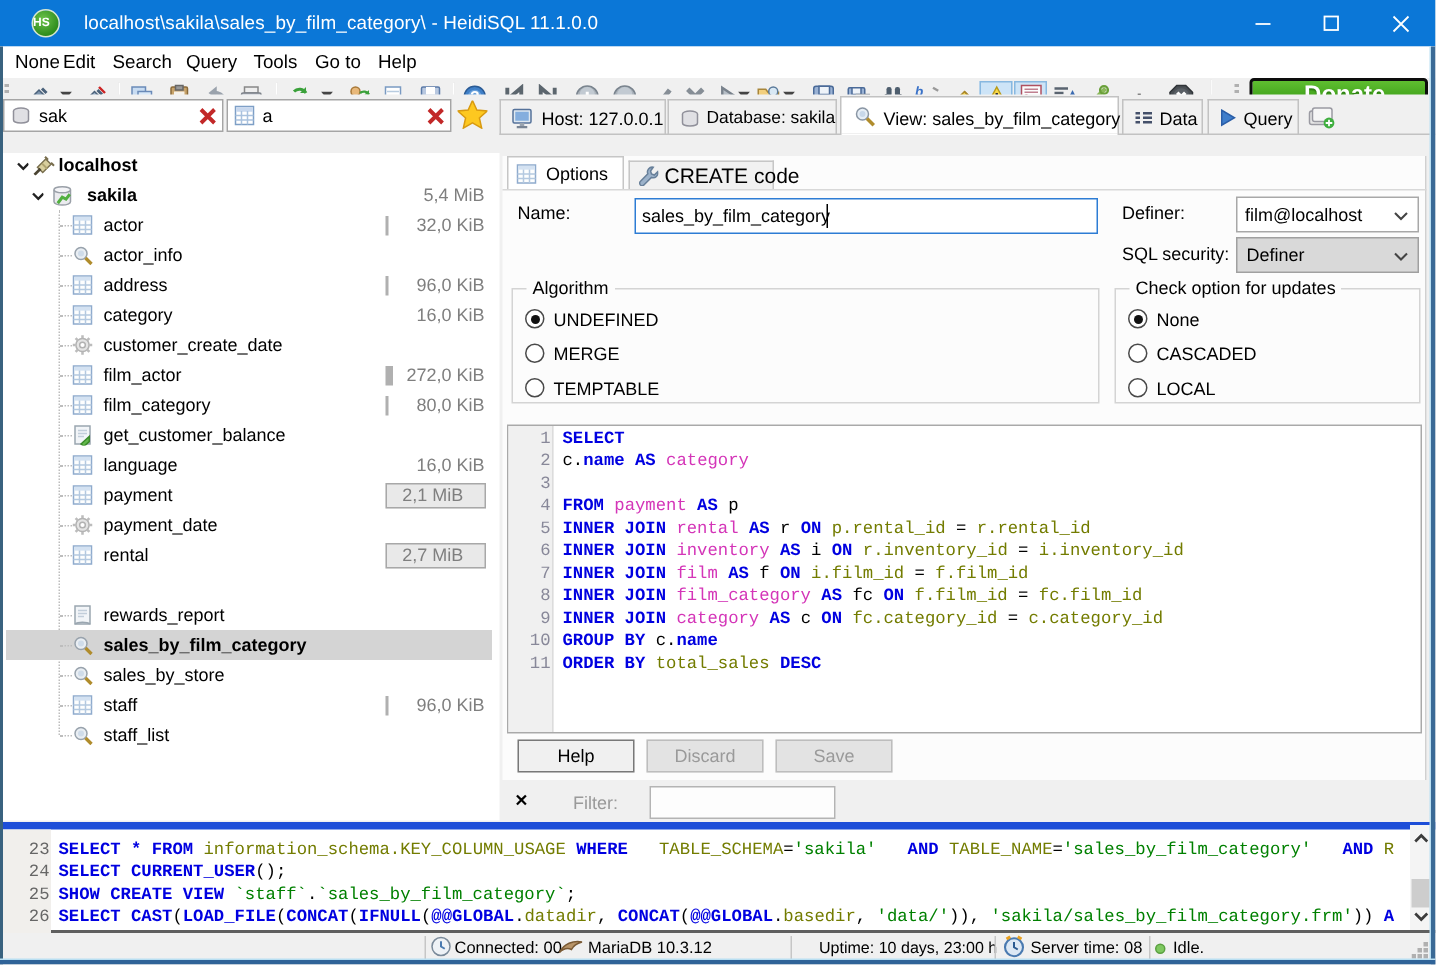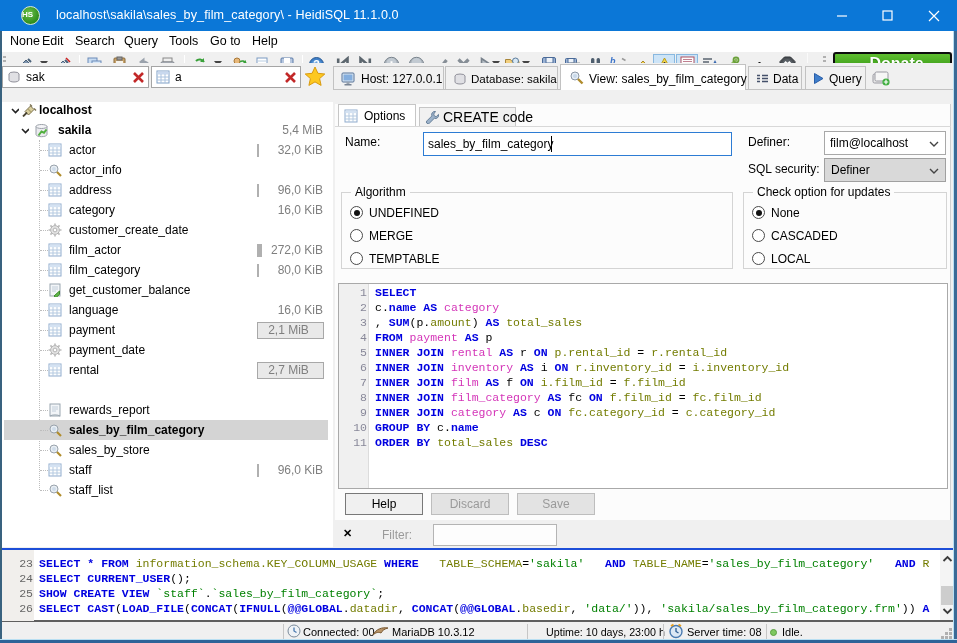--- a/index.html
+++ b/index.html
@@ -58,21 +58,21 @@
 .t{color:#d435b8}
 .o{color:#737c00}
 .s{color:#008000}
 
 .btn{position:absolute;top:389px;width:78px;height:22px;font-size:12px;text-align:center;line-height:20px}
 .btn.en{background:#f0f0f0;border:1px solid #787878}
 .btn.dis{background:#e3e3e3;border:1px solid #bdbdbd;color:#9a9a9a}
 
 #frow{position:absolute;left:335px;top:520px;width:622px;height:28px;background:#f0f0f0}
 
-#log{position:absolute;left:0;top:548px;width:957px;height:74px;background:#fff;border-top:2px solid #1d4ed8;border-bottom:2px solid #5f5f5f;font-family:"Liberation Mono",monospace;font-size:11.5px;line-height:15px}
+#log{position:absolute;left:0;top:548px;width:957px;height:74px;background:#fff;border-top:5px solid #1d4ed8;border-bottom:2px solid #5f5f5f;font-family:"Liberation Mono",monospace;font-size:11.5px;line-height:15px}
 #log .row{position:absolute;left:0;white-space:pre}
 #log .num{position:absolute;left:0;width:33px;text-align:right;color:#666}
 #log .code{position:absolute;left:39px}
 #vsb{position:absolute;left:940px;top:550px;width:14px;height:70px;background:#f4f4f4}
 
 #status{position:absolute;left:0;top:622px;width:957px;height:21px;background:#f0f0f0}
 .ssep{position:absolute;top:2px;width:1px;height:16px;background:#c6c6c6}
 #status span{position:absolute;top:4px;font-size:11px;white-space:nowrap}
 
 #bl{position:absolute;left:0;top:31px;width:2px;height:612px;background:#39627f}
@@ -611,21 +611,21 @@
     <div class="radio" style="left:8px;top:36px"></div>
       <span class="rlbl" style="left:27px;top:36px">CASCADED</span>
     <div class="radio" style="left:8px;top:59px"></div>
       <span class="rlbl" style="left:27px;top:59px">LOCAL</span>
   </div>
 
   <div id="editor">
     <div id="gutter"></div>
     <div class="ln" style="top:1px">1</div><div class="cl" style="top:1px"><span class="k">SELECT</span></div>
     <div class="ln" style="top:16px">2</div><div class="cl" style="top:16px">c.<span class="k">name</span> <span class="k">AS</span> <span class="t">category</span></div>
-    <div class="ln" style="top:31px">3</div><div class="cl" style="top:31px">, <span class="k">SUM</span>(p.<span class="o">amount</span>) <span class="k">AS</span> <span class="o">total_sales</span></div>
+    <div class="ln" style="top:31px">3</div>
     <div class="ln" style="top:46px">4</div><div class="cl" style="top:46px"><span class="k">FROM</span> <span class="t">payment</span> <span class="k">AS</span> p</div>
     <div class="ln" style="top:61px">5</div><div class="cl" style="top:61px"><span class="k">INNER JOIN</span> <span class="t">rental</span> <span class="k">AS</span> r <span class="k">ON</span> <span class="o">p.rental_id</span> = <span class="o">r.rental_id</span></div>
     <div class="ln" style="top:76px">6</div><div class="cl" style="top:76px"><span class="k">INNER JOIN</span> <span class="t">inventory</span> <span class="k">AS</span> i <span class="k">ON</span> <span class="o">r.inventory_id</span> = <span class="o">i.inventory_id</span></div>
     <div class="ln" style="top:91px">7</div><div class="cl" style="top:91px"><span class="k">INNER JOIN</span> <span class="t">film</span> <span class="k">AS</span> f <span class="k">ON</span> <span class="o">i.film_id</span> = <span class="o">f.film_id</span></div>
     <div class="ln" style="top:106px">8</div><div class="cl" style="top:106px"><span class="k">INNER JOIN</span> <span class="t">film_category</span> <span class="k">AS</span> fc <span class="k">ON</span> <span class="o">f.film_id</span> = <span class="o">fc.film_id</span></div>
     <div class="ln" style="top:121px">9</div><div class="cl" style="top:121px"><span class="k">INNER JOIN</span> <span class="t">category</span> <span class="k">AS</span> c <span class="k">ON</span> <span class="o">fc.category_id</span> = <span class="o">c.category_id</span></div>
     <div class="ln" style="top:136px">10</div><div class="cl" style="top:136px"><span class="k">GROUP BY</span> c.<span class="k">name</span></div>
     <div class="ln" style="top:151px">11</div><div class="cl" style="top:151px"><span class="k">ORDER BY</span> <span class="o">total_sales</span> <span class="k">DESC</span></div>
   </div>
 

